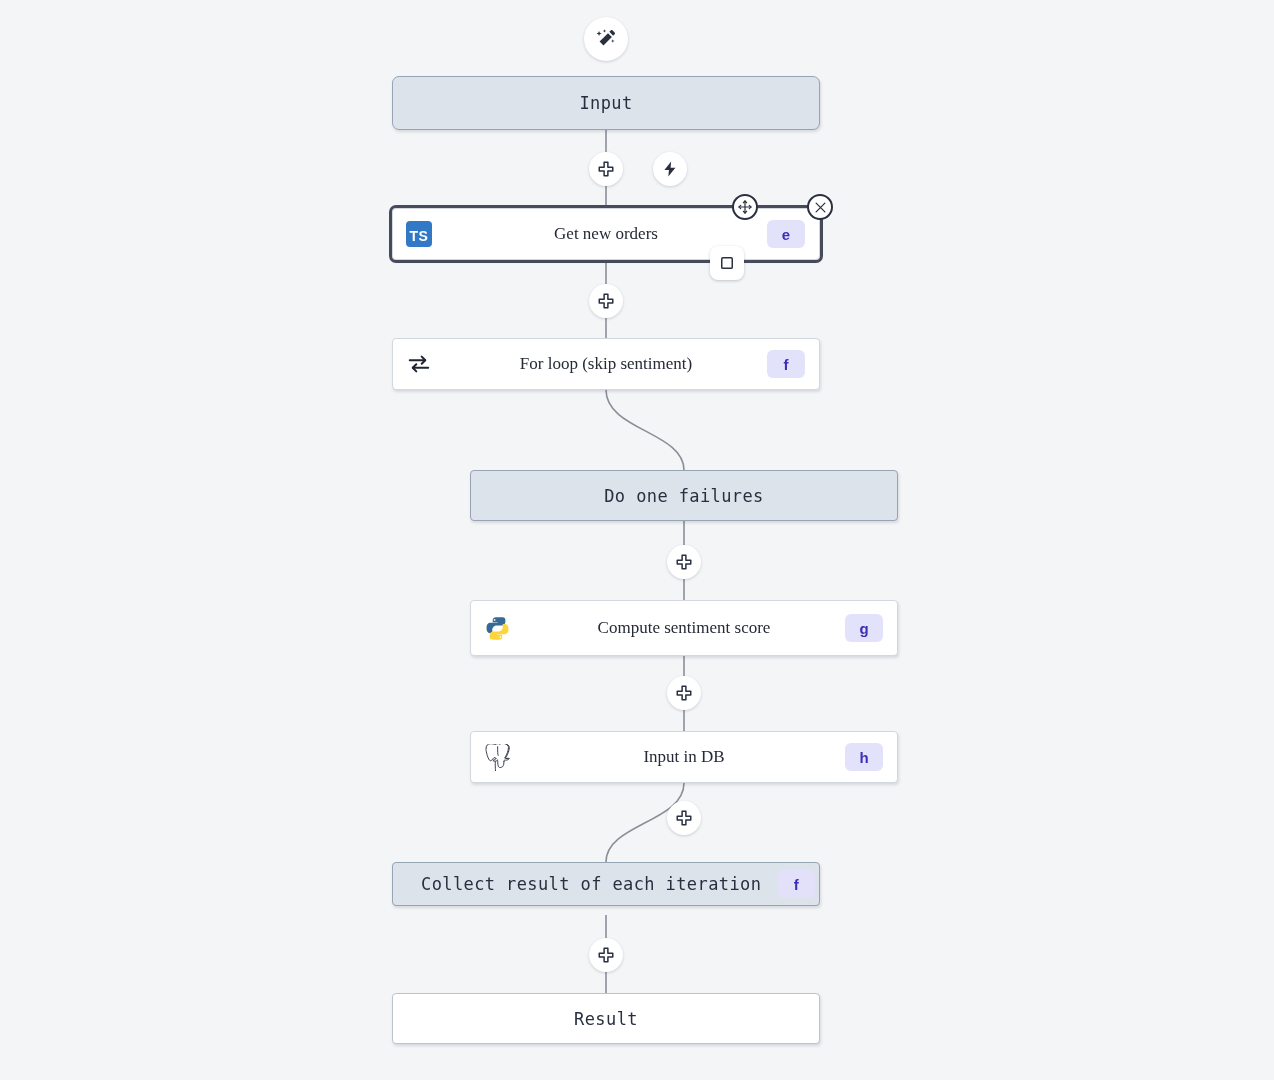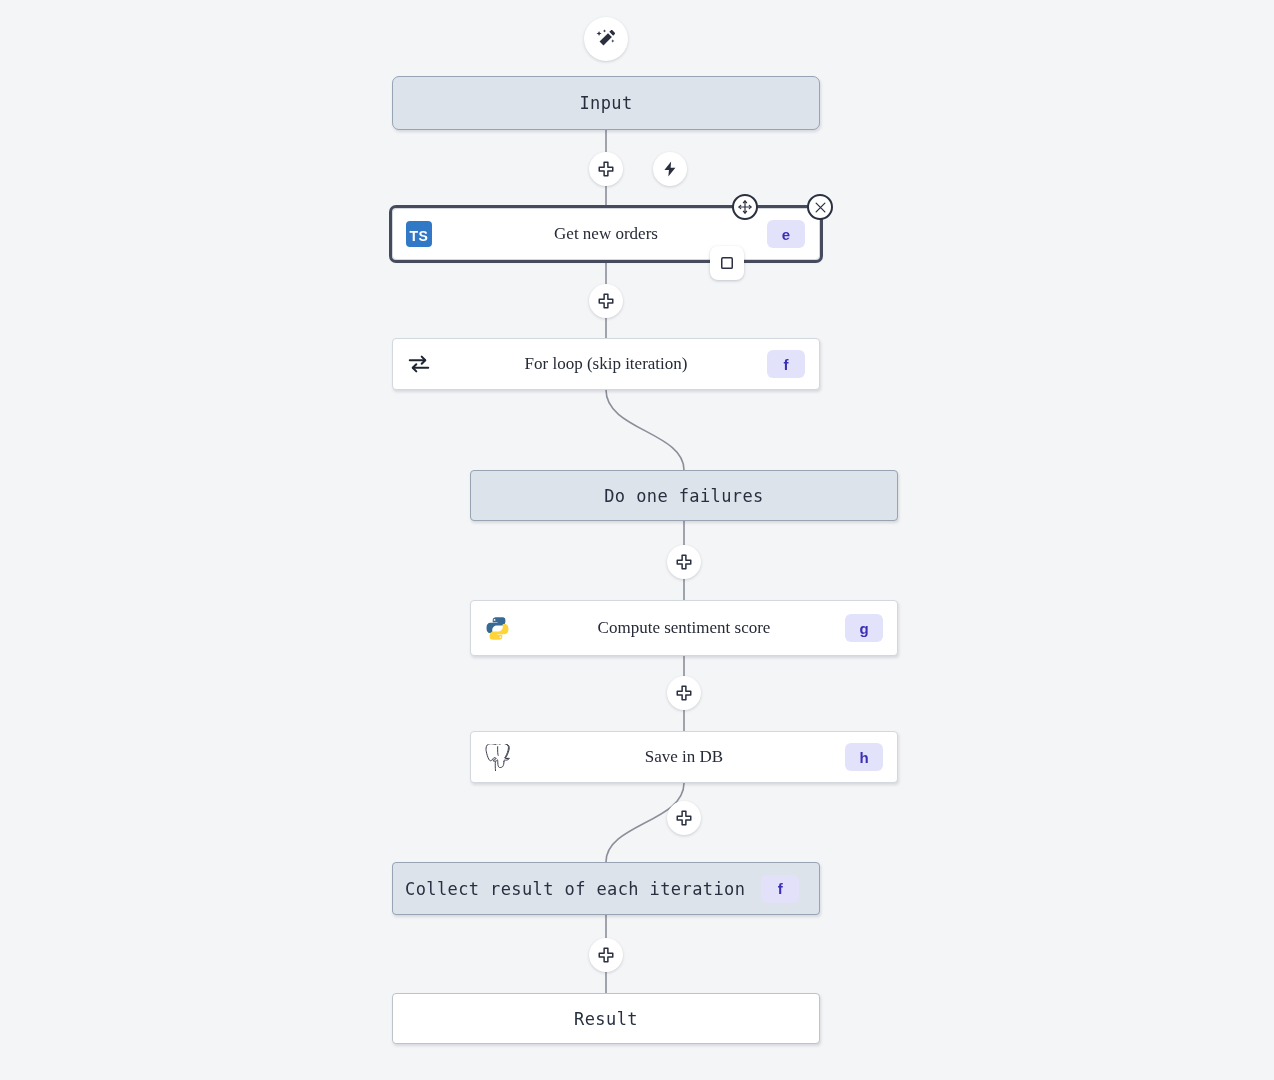--- a/index.html
+++ b/index.html
@@ -251,21 +251,21 @@
     <span class="icon-slot">
       <svg width="26" height="26" viewBox="0 0 24 24">
         <g fill="none" stroke="#1e2430" stroke-width="1.9" stroke-linecap="round" stroke-linejoin="round">
           <path d="M3.5 8.5 H17.5"></path>
           <path d="M14.5 5.2 L17.8 8.5 L14.5 11.8"></path>
           <path d="M20.5 15.5 H6.5"></path>
           <path d="M9.5 12.2 L6.2 15.5 L9.5 18.8"></path>
         </g>
       </svg>
     </span>
-    <span class="node-label">For loop (skip iteration)</span>
+    <span class="node-label">For loop (skip sentiment)</span>
     <span class="badge">f</span>
   </div>
 
   <div class="node frame mono" style="left:470px; top:470px; width:428px; height:51px;">
     <span class="node-label">Do one failures</span>
   </div>
 
   <div class="round-btn" style="left:667px; top:545px;">
     <svg width="18" height="18" viewBox="0 0 24 24">
       <path d="M9.5 3 H14.5 V9.5 H21 V14.5 H14.5 V21 H9.5 V14.5 H3 V9.5 H9.5 Z" fill="none" stroke="#2b3040" stroke-width="2" stroke-linejoin="round"></path>
@@ -307,32 +307,32 @@
             -.96 1.07-.68 1.26-2.6 1.65-1.94.4-.8 1.11-.06 1.3.9.22 3 .54 4.4-1.43l-.06.23
             c.38.3.35 2.15.4 3.47.06 1.32.15 2.55.42 3.28.27.72.58 2.58 3.07 2.05
             2.08-.44 3.67-1.08 3.8-7.05"></path>
           <path d="M28.3 17c-3.54.73-3.78-.47-3.78-.47 3.74-5.55 5.3-12.6 3.96-14.32
             -3.68-4.7-10.05-2.47-10.15-2.4"></path>
           <path d="M13.4 21.1c-.15 5.6.04 11.25.57 12.6"></path>
           <path d="M16.2 3.2c-.15 5.6.04 8.9.57 10.3"></path>
         </g>
       </svg>
     </span>
-    <span class="node-label">Save in DB</span>
+    <span class="node-label">Input in DB</span>
     <span class="badge">h</span>
   </div>
 
   <div class="round-btn" style="left:667px; top:801px;">
     <svg width="18" height="18" viewBox="0 0 24 24">
       <path d="M9.5 3 H14.5 V9.5 H21 V14.5 H14.5 V21 H9.5 V14.5 H3 V9.5 H9.5 Z" fill="none" stroke="#2b3040" stroke-width="2" stroke-linejoin="round"></path>
     </svg>
   </div>
 
-  <div class="node frame mono" style="left:392px; top:862px; width:428px; height:53px;
-              justify-content:flex-start; padding-left:12px;">
+  <div class="node frame mono" style="left:392px; top:862px; width:428px; height:44px;
+              justify-content:flex-start; padding-left:28px;">
     <span class="node-label">Collect result of each iteration</span>
     <span class="badge in-frame" style="margin-left:16px; margin-right:0;">f</span>
   </div>
 
   <div class="round-btn" style="left:589px; top:938px;">
     <svg width="18" height="18" viewBox="0 0 24 24">
       <path d="M9.5 3 H14.5 V9.5 H21 V14.5 H14.5 V21 H9.5 V14.5 H3 V9.5 H9.5 Z" fill="none" stroke="#2b3040" stroke-width="2" stroke-linejoin="round"></path>
     </svg>
   </div>
 

